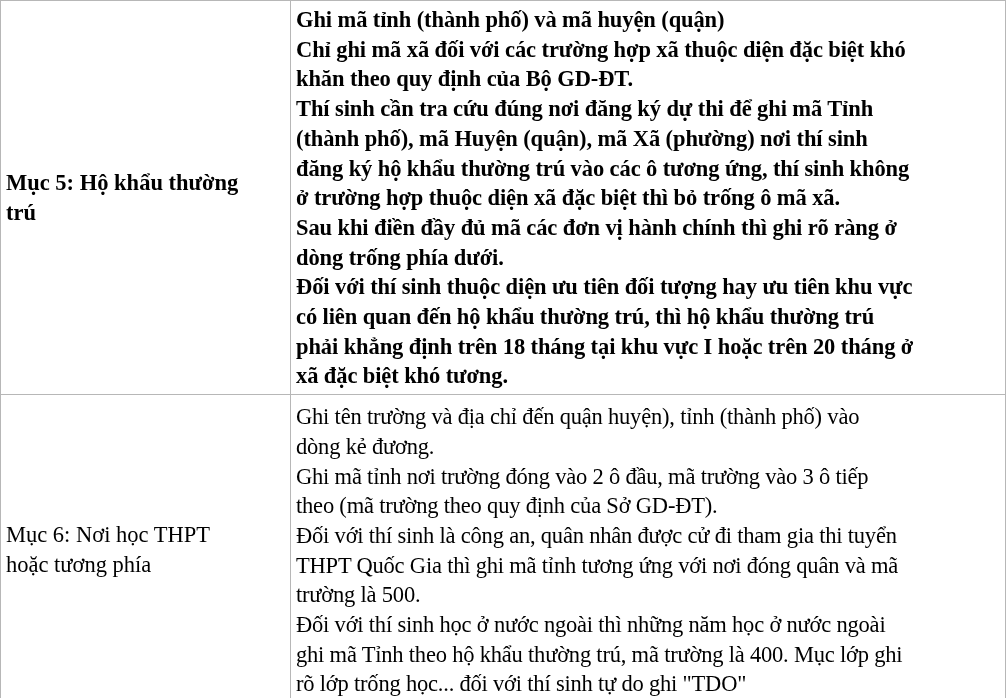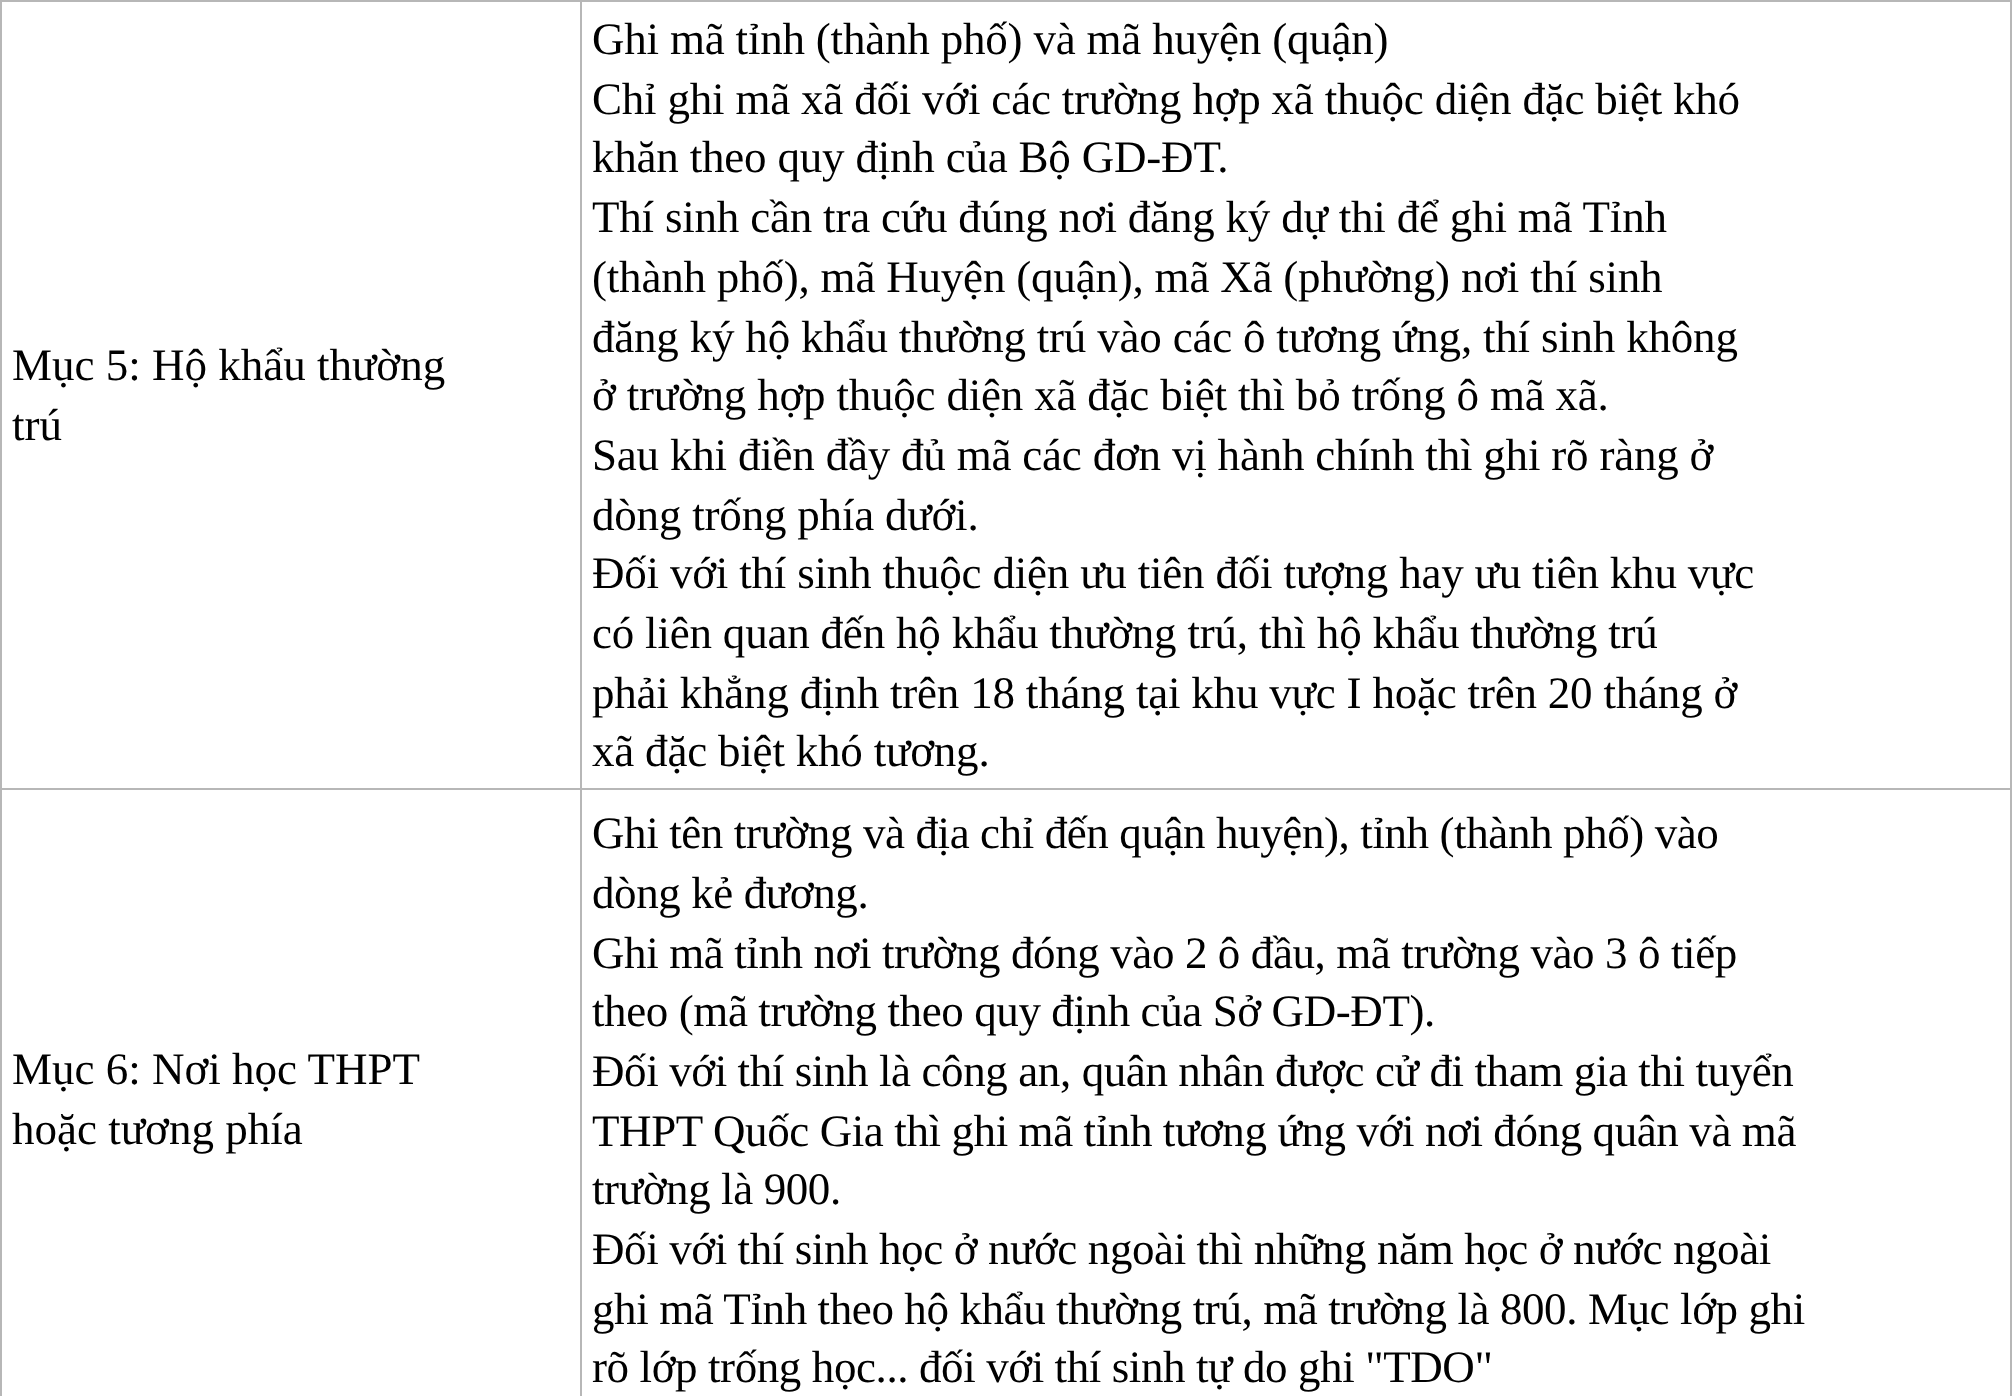--- a/index.html
+++ b/index.html
@@ -28,21 +28,21 @@
     }
     .label-cell {
       width: 278px;
       padding: 0 6px 0 5px !important;
     }
     .content-cell {
       padding: 4px 6px 3px 5px !important;
     }
     .row-1 td { height: 383px; }
     .row-2 td { height: 303px; }
-    .row-1 .label-cell, .row-1 .content-cell { font-weight: normal; }
+    .row-1 .label-cell, .row-1 .content-cell { font-weight: bold; }
     .row-2 .label-cell, .row-2 .content-cell { font-weight: normal; }
     .row-1 .content-cell { letter-spacing: -0.1px; }
     .row-2 .content-cell { letter-spacing: -0.2px; }
     .line { display: block; white-space: nowrap; }
   </style>
 </head>
 <body>
 
 <table class="doc-table">
   <tbody>
@@ -72,21 +72,21 @@
         <span class="line">Mục 6: Nơi học THPT</span>
         <span class="line">hoặc tương phía</span>
       </td>
       <td class="content-cell">
         <span class="line">Ghi tên trường và địa chỉ đến quận huyện), tỉnh (thành phố) vào</span>
         <span class="line">dòng kẻ đương.</span>
         <span class="line">Ghi mã tỉnh nơi trường đóng vào 2 ô đầu, mã trường vào 3 ô tiếp</span>
         <span class="line">theo (mã trường theo quy định của Sở GD-ĐT).</span>
         <span class="line">Đối với thí sinh là công an, quân nhân được cử đi tham gia thi tuyển</span>
         <span class="line">THPT Quốc Gia thì ghi mã tỉnh tương ứng với nơi đóng quân và mã</span>
-        <span class="line">trường là 900.</span>
+        <span class="line">trường là 500.</span>
         <span class="line">Đối với thí sinh học ở nước ngoài thì những năm học ở nước ngoài</span>
-        <span class="line">ghi mã Tỉnh theo hộ khẩu thường trú, mã trường là 800. Mục lớp ghi</span>
+        <span class="line">ghi mã Tỉnh theo hộ khẩu thường trú, mã trường là 400. Mục lớp ghi</span>
         <span class="line">rõ lớp trống học... đối với thí sinh tự do ghi "TDO"</span>
       </td>
     </tr>
 
   </tbody>
 </table>
 
 </body></html>

